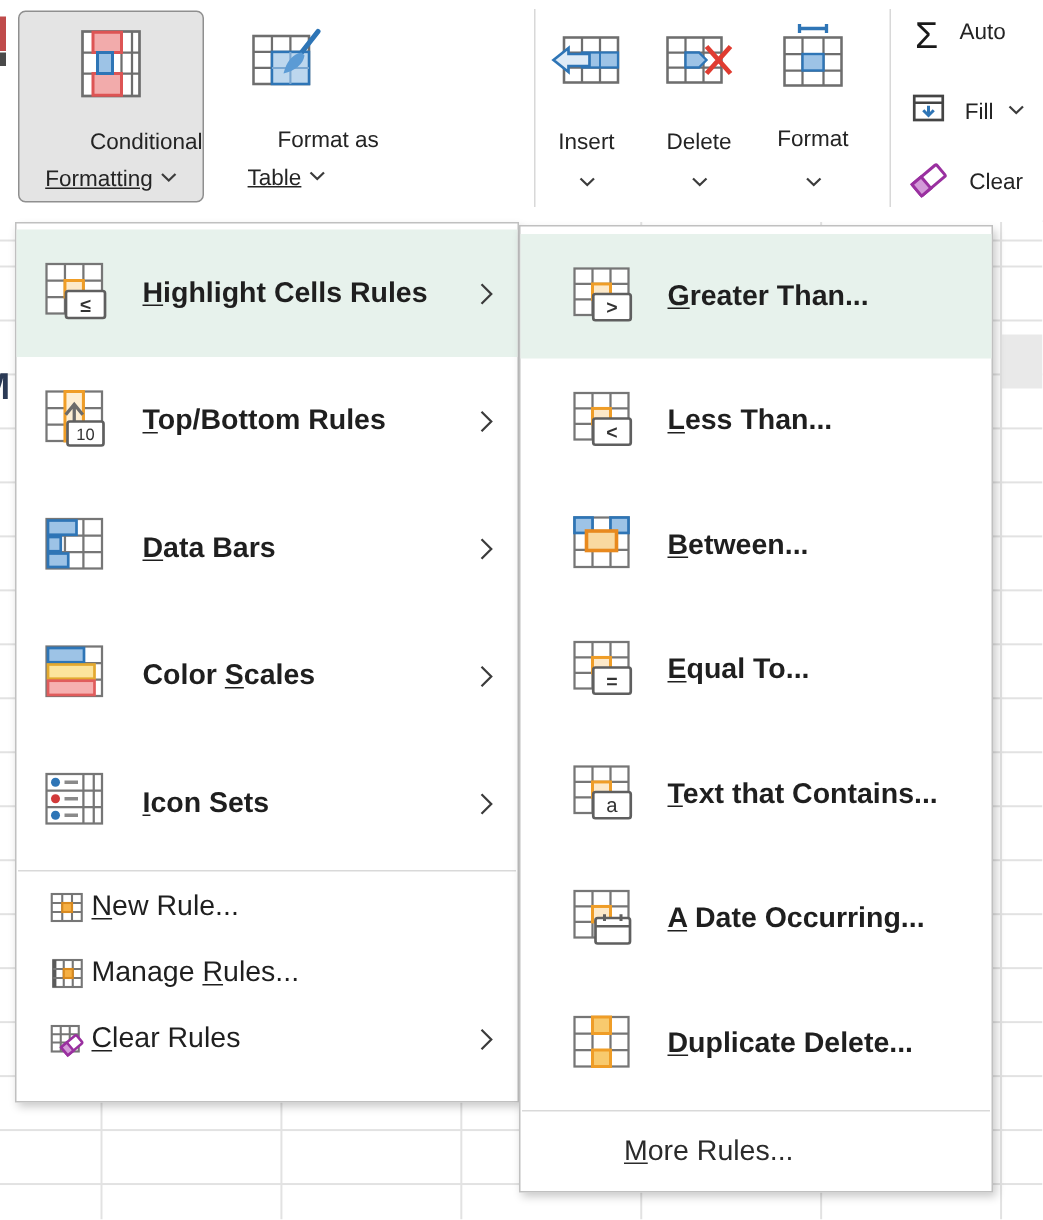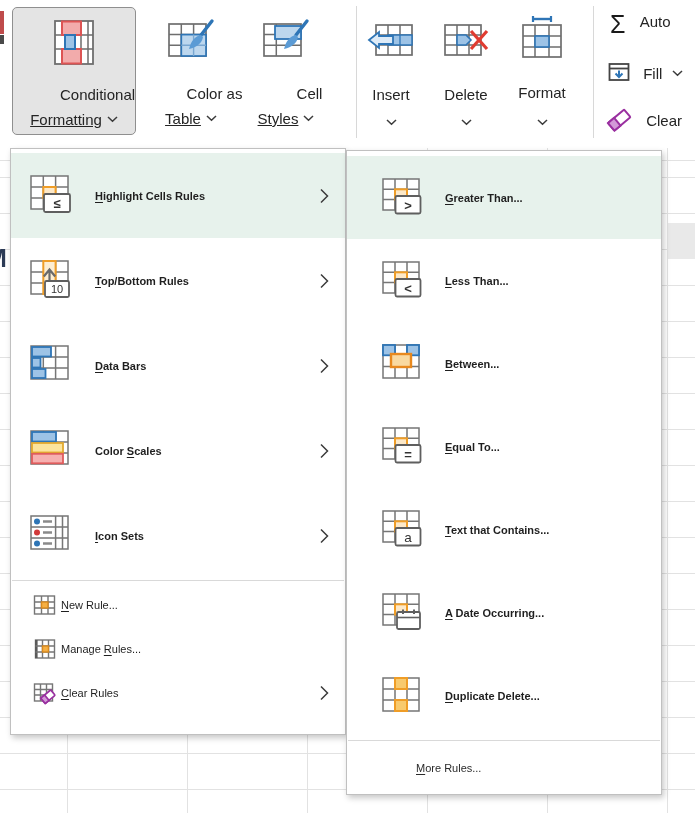--- a/index.html
+++ b/index.html
@@ -37,21 +37,21 @@
   .mi{display:flex;align-items:center;flex:0 0 auto;cursor:default;}
   .menu-main .mi.big{height:85px;}
   .menu-sub  .mi.big{height:83px;}
   .mi.small{height:44px;}
   .mi.more{height:48px;}
   .mi.sel{background:#e7f2ec;}
   .micon{flex:0 0 auto;display:flex;}
   .menu-main .mi.big .micon{margin-left:18px;width:46px;height:46px;}
   .menu-sub  .mi.big .micon{margin-left:34px;width:44px;height:44px;}
   .mi.small .micon{margin-left:22px;width:24px;height:24px;}
-  .mlabel{font-size:11px;font-weight:bold;color:#1f1f1f;white-space:nowrap;}
+  .mlabel{font-size:19px;font-weight:bold;color:#1f1f1f;white-space:nowrap;}
   .menu-main .mi.big .mlabel{margin-left:20px;}
   .menu-sub  .mi.big .mlabel{margin-left:20px;}
   .mi.small .mlabel{margin-left:4px;font-weight:normal;}
   .mi.more  .mlabel{margin-left:69px;font-weight:normal;color:#2b2b2b;}
   .chev{margin-left:auto;margin-right:16px;display:flex;}
   .msep{height:1px;background:#d9d9d9;margin:2px 1px;flex:0 0 auto;}
   .menu-sub .msep{margin:3px 1px;}
   u{text-underline-offset:2px;}
   svg text{font-family:"Liberation Sans",sans-serif;}
 </style>
@@ -91,41 +91,26 @@
       <span class="ricon">
         <svg width="48" height="48" viewBox="0 0 48 48">
           <rect x="2" y="6" width="37" height="32" fill="#fff" stroke="#6e6e6e" stroke-width="1.7"></rect>
           <path d="M14.3 6v32M26.6 6v32M2 16.6h37M2 27.3h37" stroke="#6e6e6e" stroke-width="1.5" fill="none"></path>
           <rect x="14.3" y="16.6" width="24.7" height="21.4" fill="#bdd7ee" stroke="#2e75b6" stroke-width="1.7"></rect>
           <path d="M14.3 27.3h24.7M26.6 16.6V38" stroke="#7aa7d1" stroke-width="1.4" fill="none"></path>
           <line x1="45" y1="3" x2="34" y2="17" stroke="#2e75b6" stroke-width="3.4" stroke-linecap="round"></line>
           <path d="M34 17 C28 18 24 23 22 31 C30 29 35 25 36 19 Z" fill="#5b9bd5"></path>
         </svg>
       </span>
-      <div class="blab l1">Color as</div>
+      <div class="blab l1">Format as</div>
       <div class="blab l2"><span>Table</span><span class="small-chev"><svg width="11" height="7">
               <polyline points="1,1 5.5,5.3 10,1" fill="none" stroke="#3c3c3c" stroke-width="1.5"></polyline>
             </svg></span></div>
     </div>
 
-    <div class="rbtn" style="left:246px;width:80px;">
-      <span class="ricon">
-        <svg width="48" height="48" viewBox="0 0 48 48">
-          <rect x="2" y="6" width="37" height="32" fill="#fff" stroke="#6e6e6e" stroke-width="1.7"></rect>
-          <path d="M14.3 6v32M2 16.6h37M2 27.3h37" stroke="#6e6e6e" stroke-width="1.5" fill="none"></path>
-          <rect x="13" y="8" width="26" height="13" fill="#bdd7ee" stroke="#2e75b6" stroke-width="1.8"></rect>
-          <line x1="45" y1="3" x2="34" y2="17" stroke="#2e75b6" stroke-width="3.4" stroke-linecap="round"></line>
-          <path d="M34 17 C28 18 24 23 22 31 C30 29 35 25 36 19 Z" fill="#5b9bd5"></path>
-        </svg>
-      </span>
-      <div class="blab l1">Cell</div>
-      <div class="blab l2"><span>Styles</span><span class="small-chev"><svg width="11" height="7">
-              <polyline points="1,1 5.5,5.3 10,1" fill="none" stroke="#3c3c3c" stroke-width="1.5"></polyline>
-            </svg></span></div>
-    </div>
 
     <div class="vsep" style="left:356px;"></div>
 
     <div class="rbtn" style="left:363px;width:56px;">
       <span class="ricon" style="top:16px;">
         <svg width="48" height="36" viewBox="0 0 48 36">
           <rect x="9" y="2" width="36" height="30" fill="#fff" stroke="#6e6e6e" stroke-width="1.7"></rect>
           <path d="M21 2v30M33 2v30M9 12h36M9 22h36" stroke="#6e6e6e" stroke-width="1.5" fill="none"></path>
           <rect x="21" y="12" width="24" height="10" fill="#9dc3e6" stroke="#2e75b6" stroke-width="1.5"></rect>
           <line x1="33" y1="12" x2="33" y2="22" stroke="#2e75b6" stroke-width="1.3"></line>

